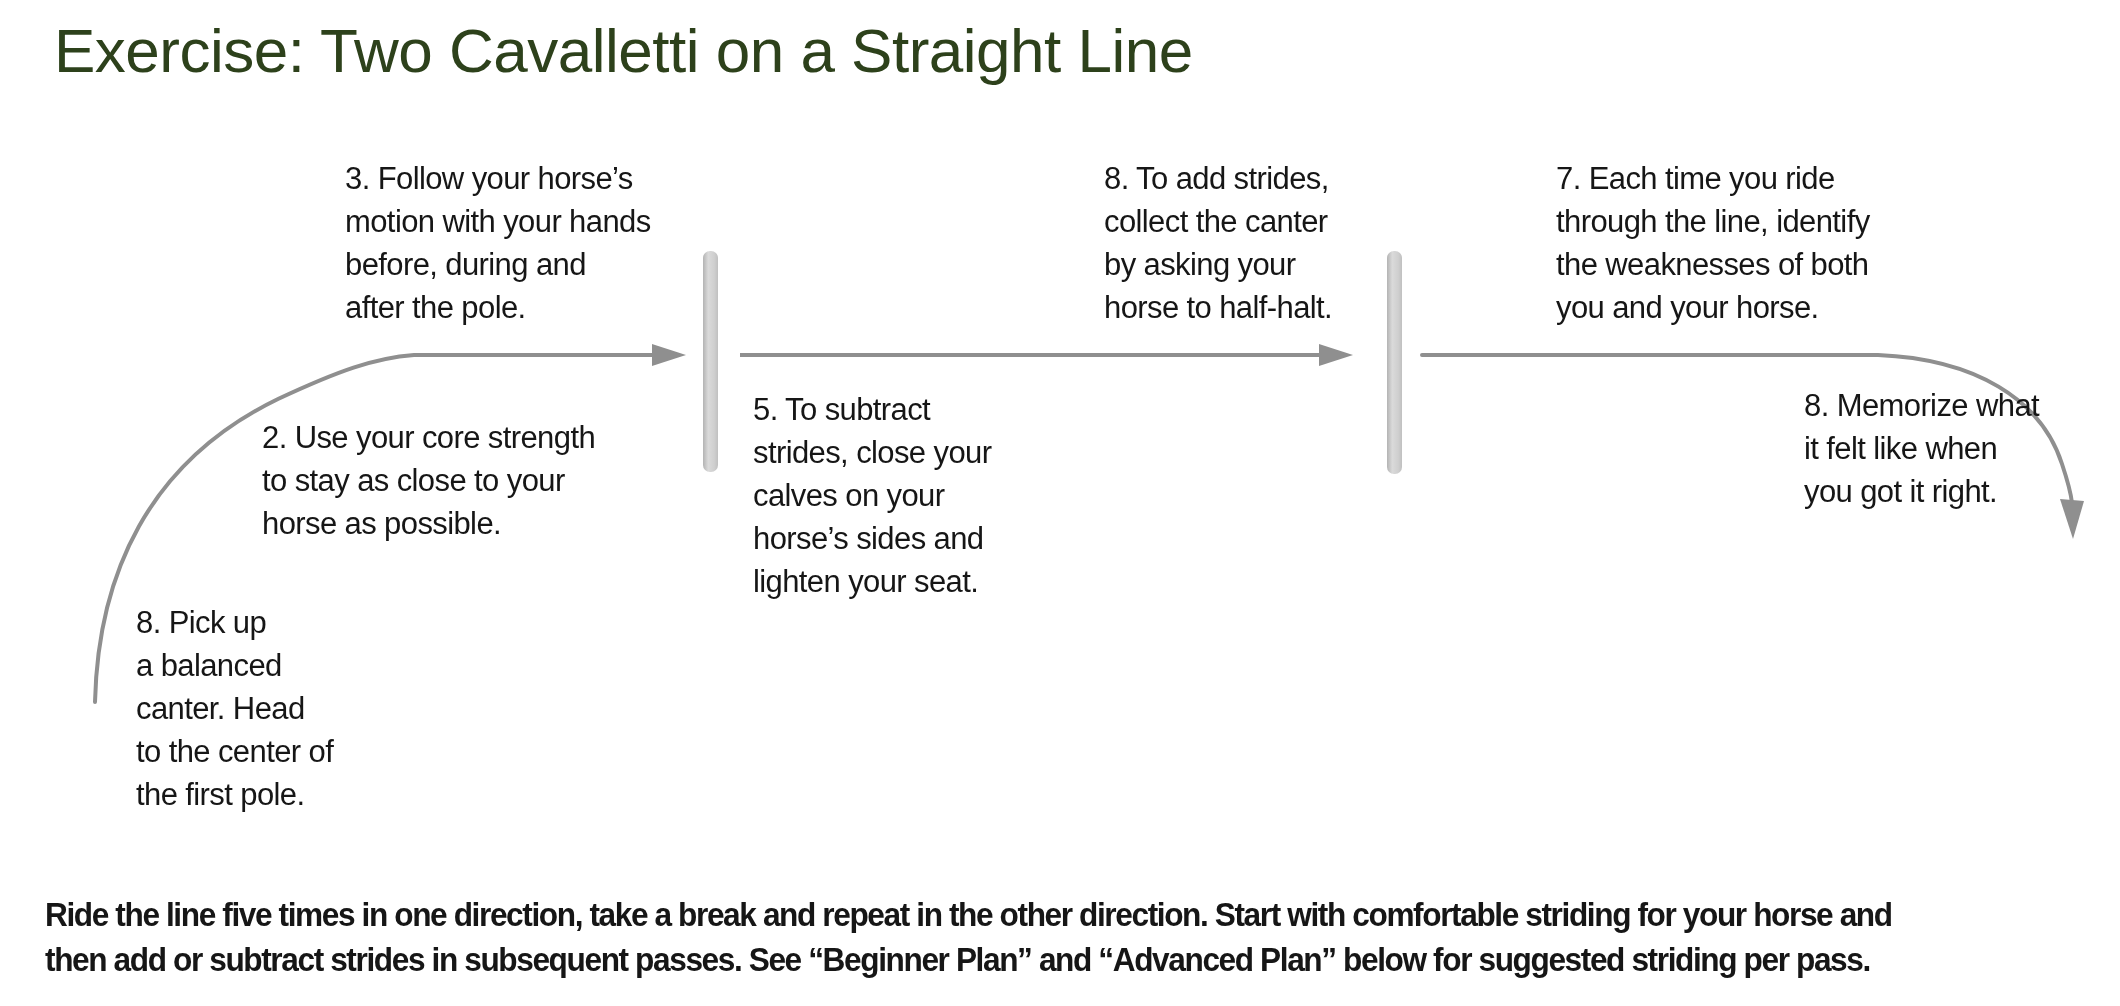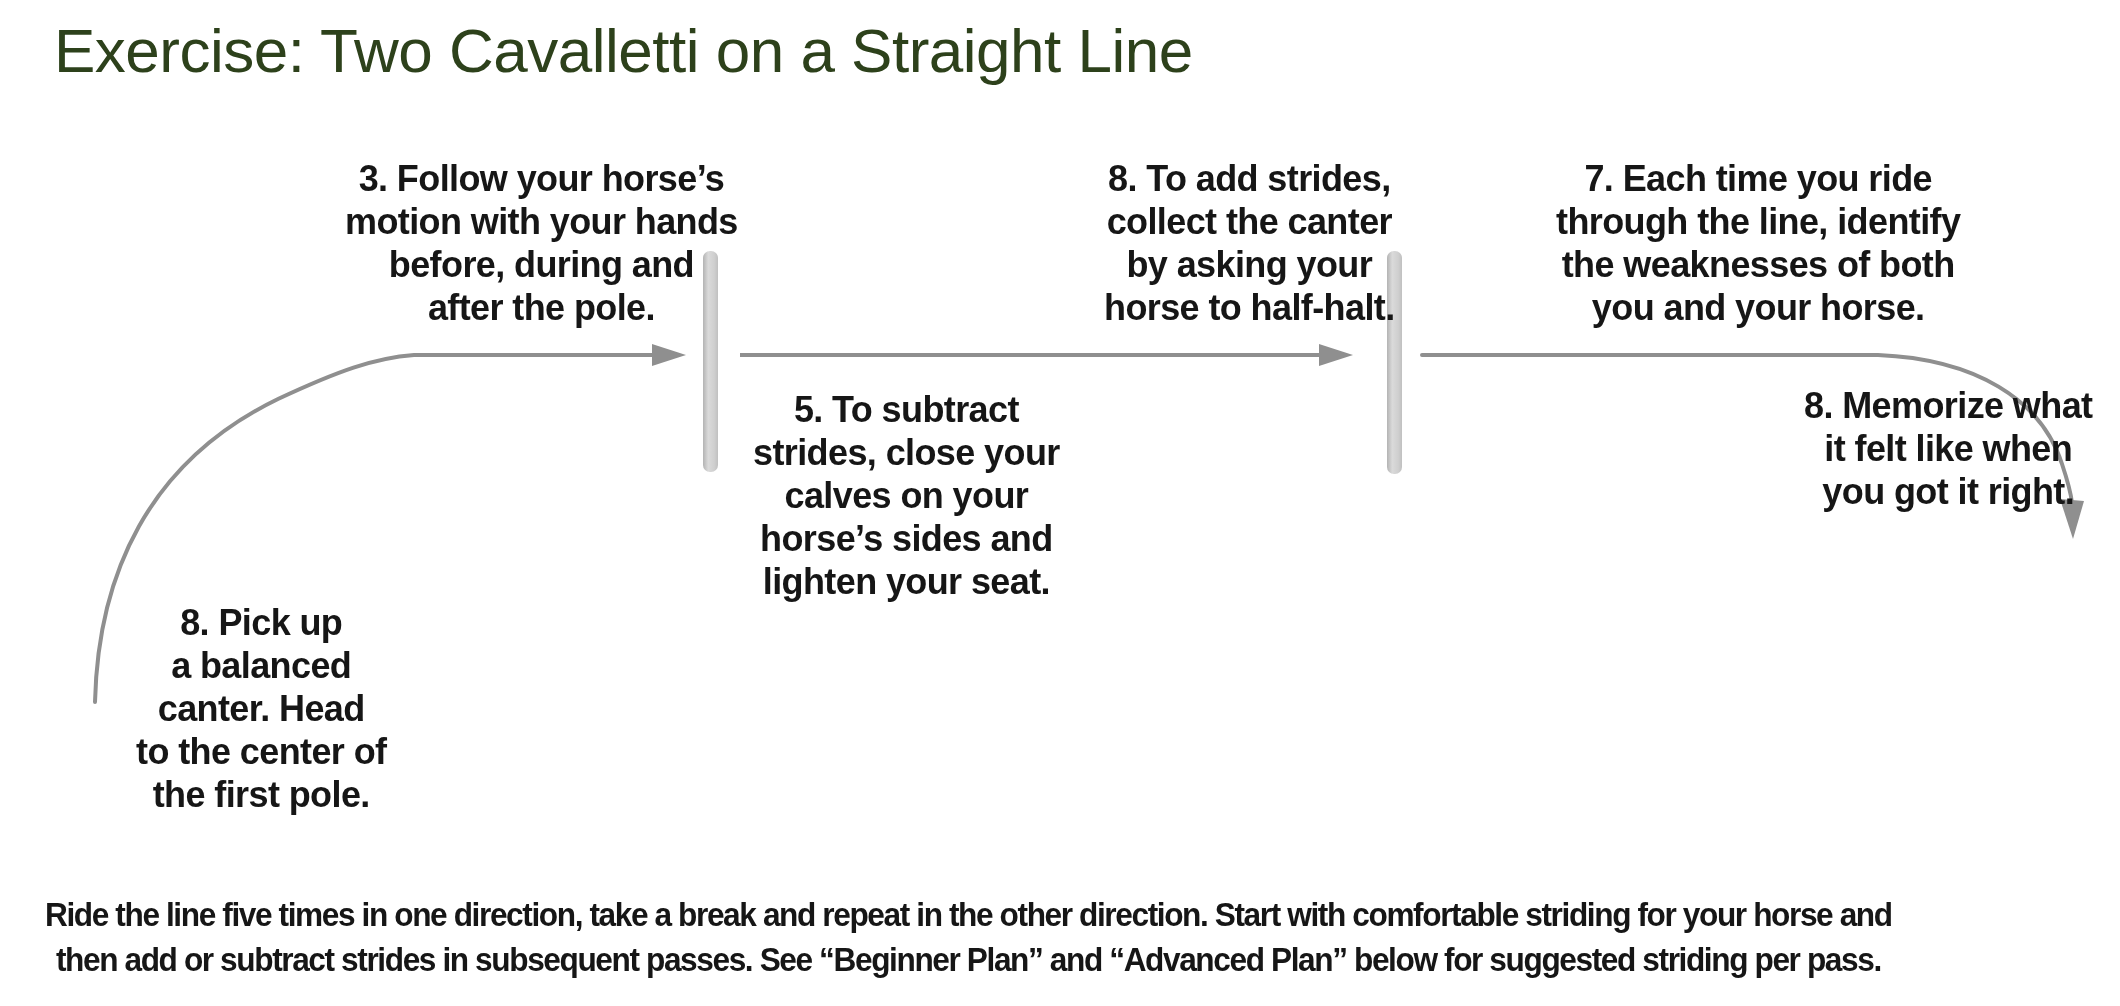--- a/index.html
+++ b/index.html
@@ -8,34 +8,33 @@
     --body_text:#161616;
     --arrow_gray:#8f8f8f;
   }
   html,body{margin:0;padding:0;background:var(--background);}
   .canvas{
     position:relative;
     width:2100px;height:1006px;
     background:var(--background);
     overflow:hidden;
     font-family:"Liberation Sans", sans-serif;
-    text-align:center;
   }
   .page-title{
     position:absolute;left:54px;top:16px;
     margin:0;
     font-size:62px;line-height:70px;font-weight:400;
     letter-spacing:-0.5px;
     color:var(--title_green);
     white-space:pre;
   }
   .step{
     position:absolute;
-    font-weight:bold;
-    font-size:36px;line-height:43px;
+    font-weight:normal;
+    font-size:31px;line-height:43px;
     letter-spacing:-0.6px;
     color:var(--body_text);
     white-space:pre-line;
   }
   .step1{left:136px;top:601px;}
   .step2{left:262px;top:416px;}
   .step3{left:345px;top:157px;}
   .step4{left:755px;top:157px;}
   .step5{left:753px;top:388px;}
   .step6{left:1104px;top:157px;}
@@ -84,20 +83,23 @@
 
     <path class="arrow-line" stroke-linecap="round" d="M 1422 355 L 1878 355 C 1975 359 2041 399 2062 464 C 2068 482 2071 494 2072 503"></path>
     <polygon class="arrow-head" points="2060,499 2084,501 2073,539"></polygon>
   </svg>
 
   <div class="step step1">8. Pick up
 a balanced
 canter. Head
 to the center of
 the first pole.</div>
+  <div class="step step2">2. Use your core strength
+to stay as close to your
+horse as possible.</div>
   <div class="step step3">3. Follow your horse’s
 motion with your hands
 before, during and
 after the pole.</div>
   <div class="step step5">5. To subtract
 strides, close your
 calves on your
 horse’s sides and
 lighten your seat.</div>
   <div class="step step6">8. To add strides,

